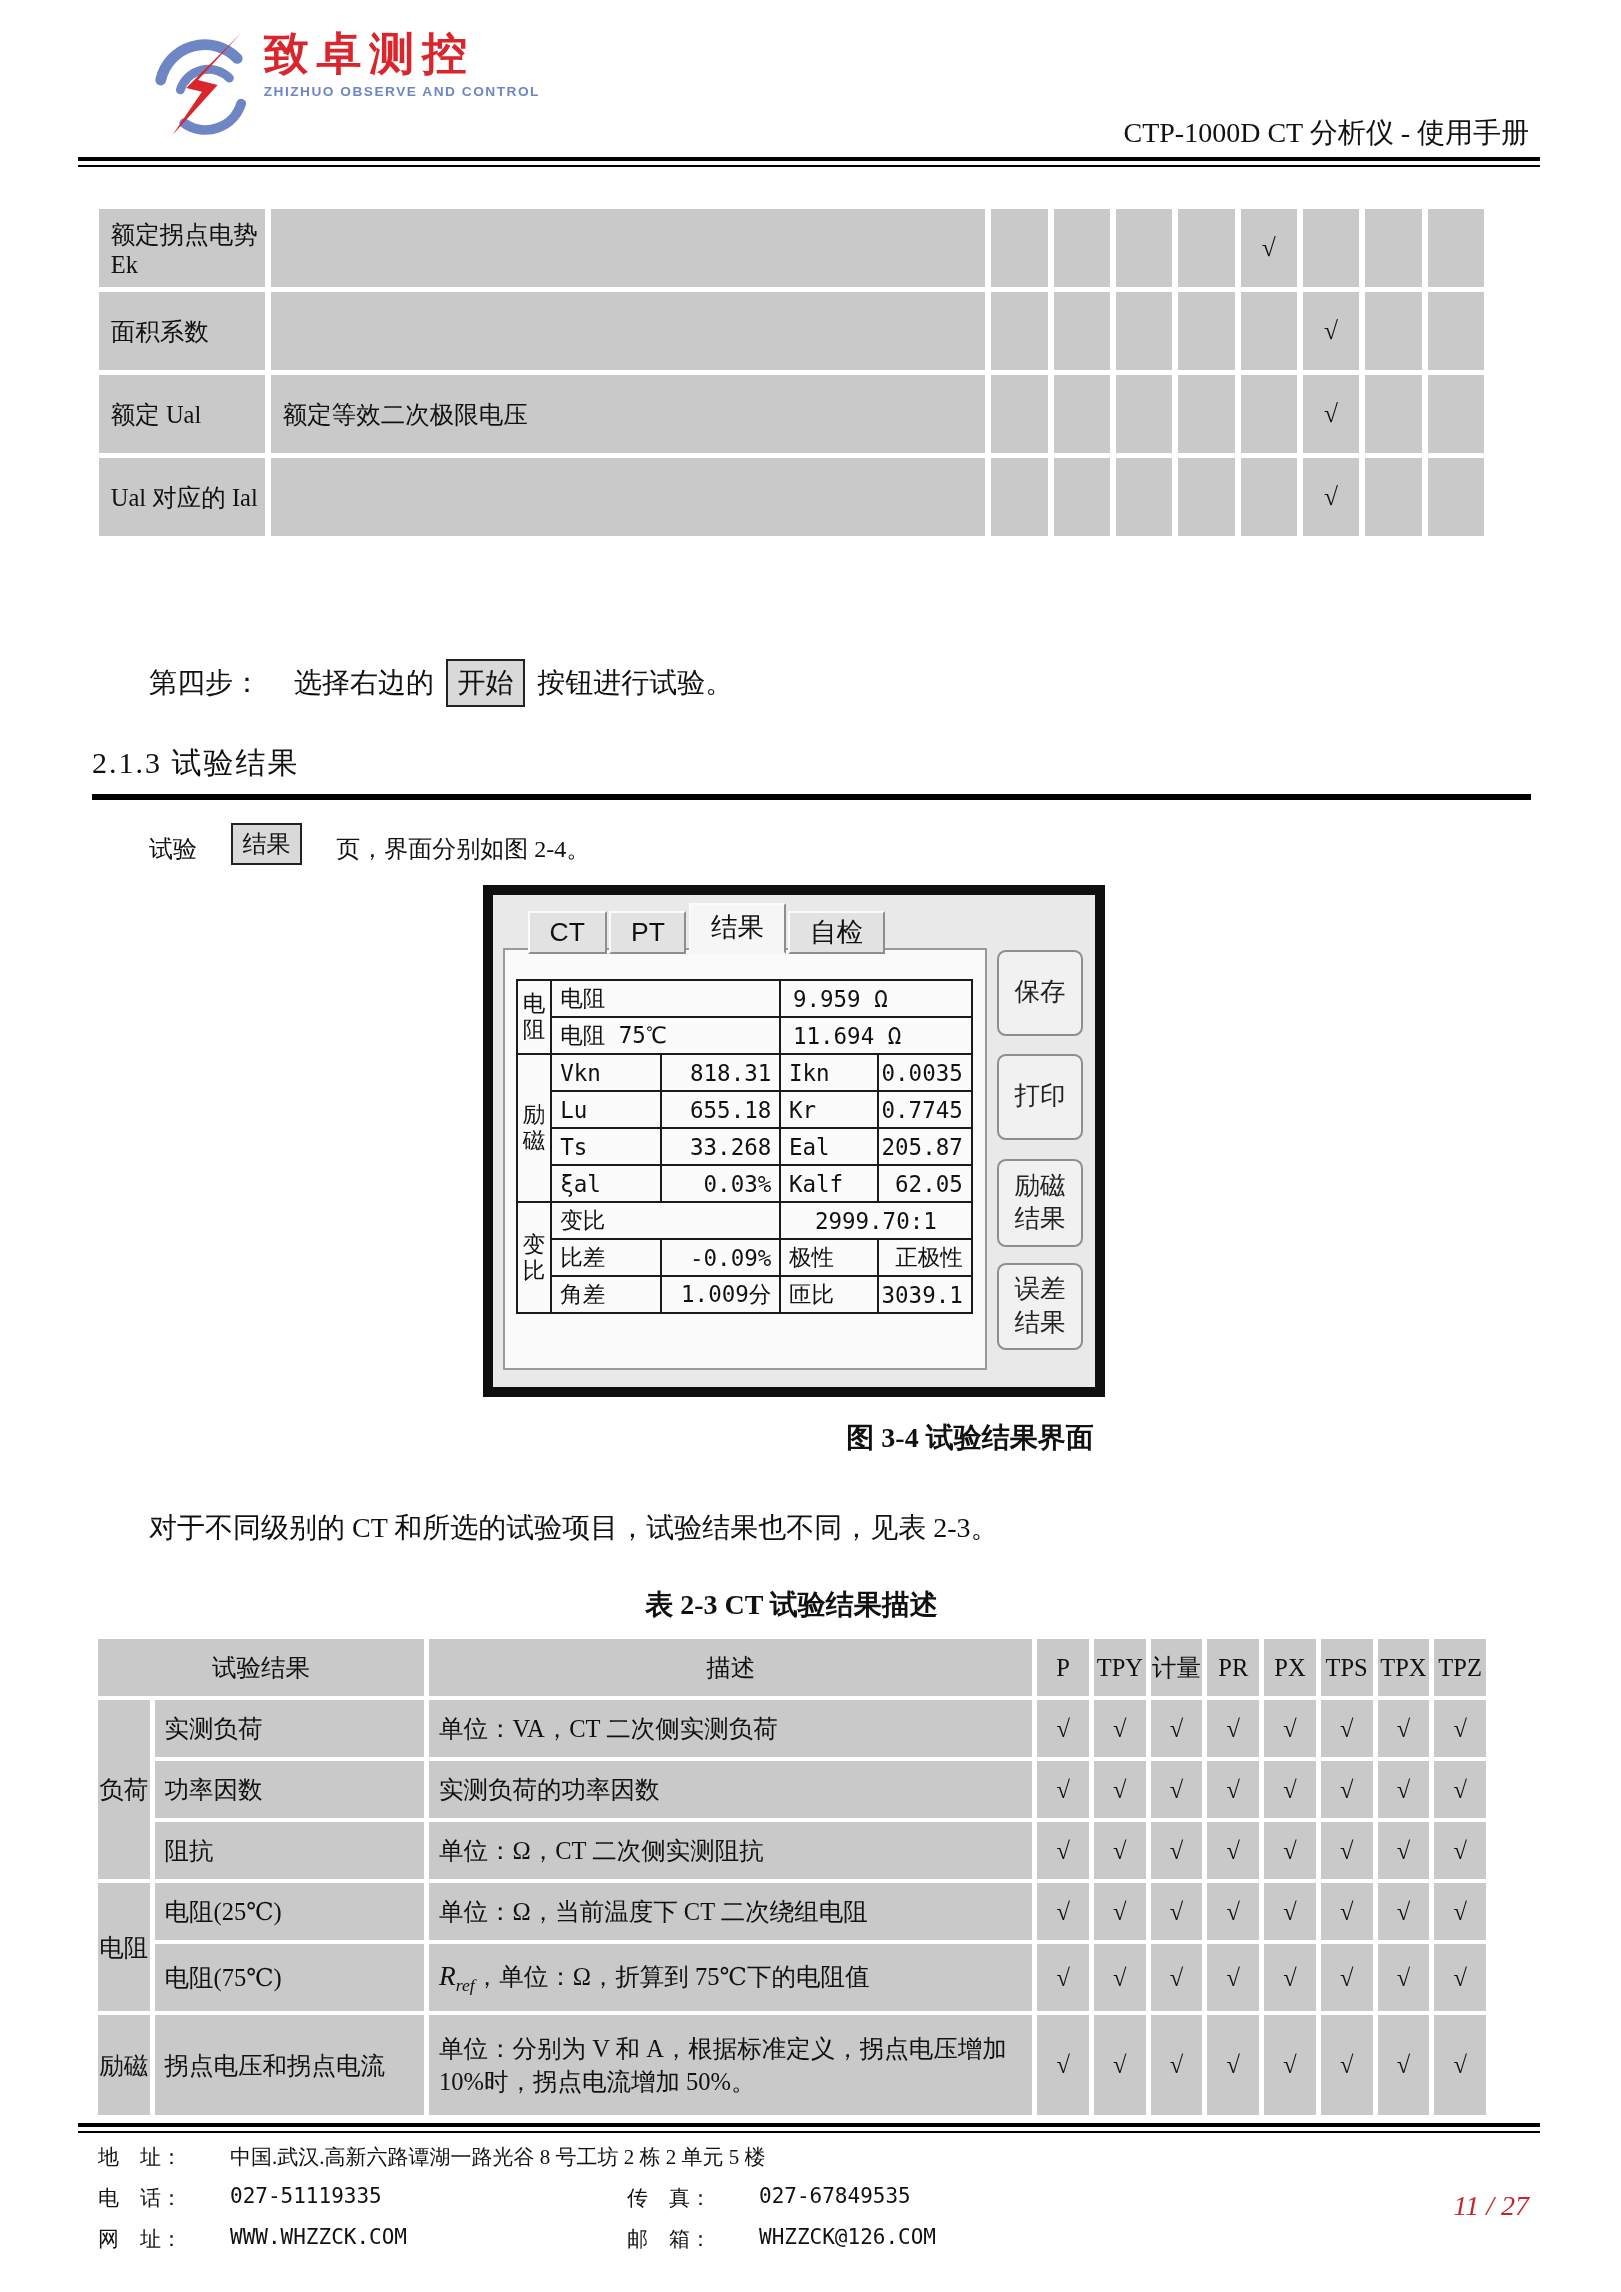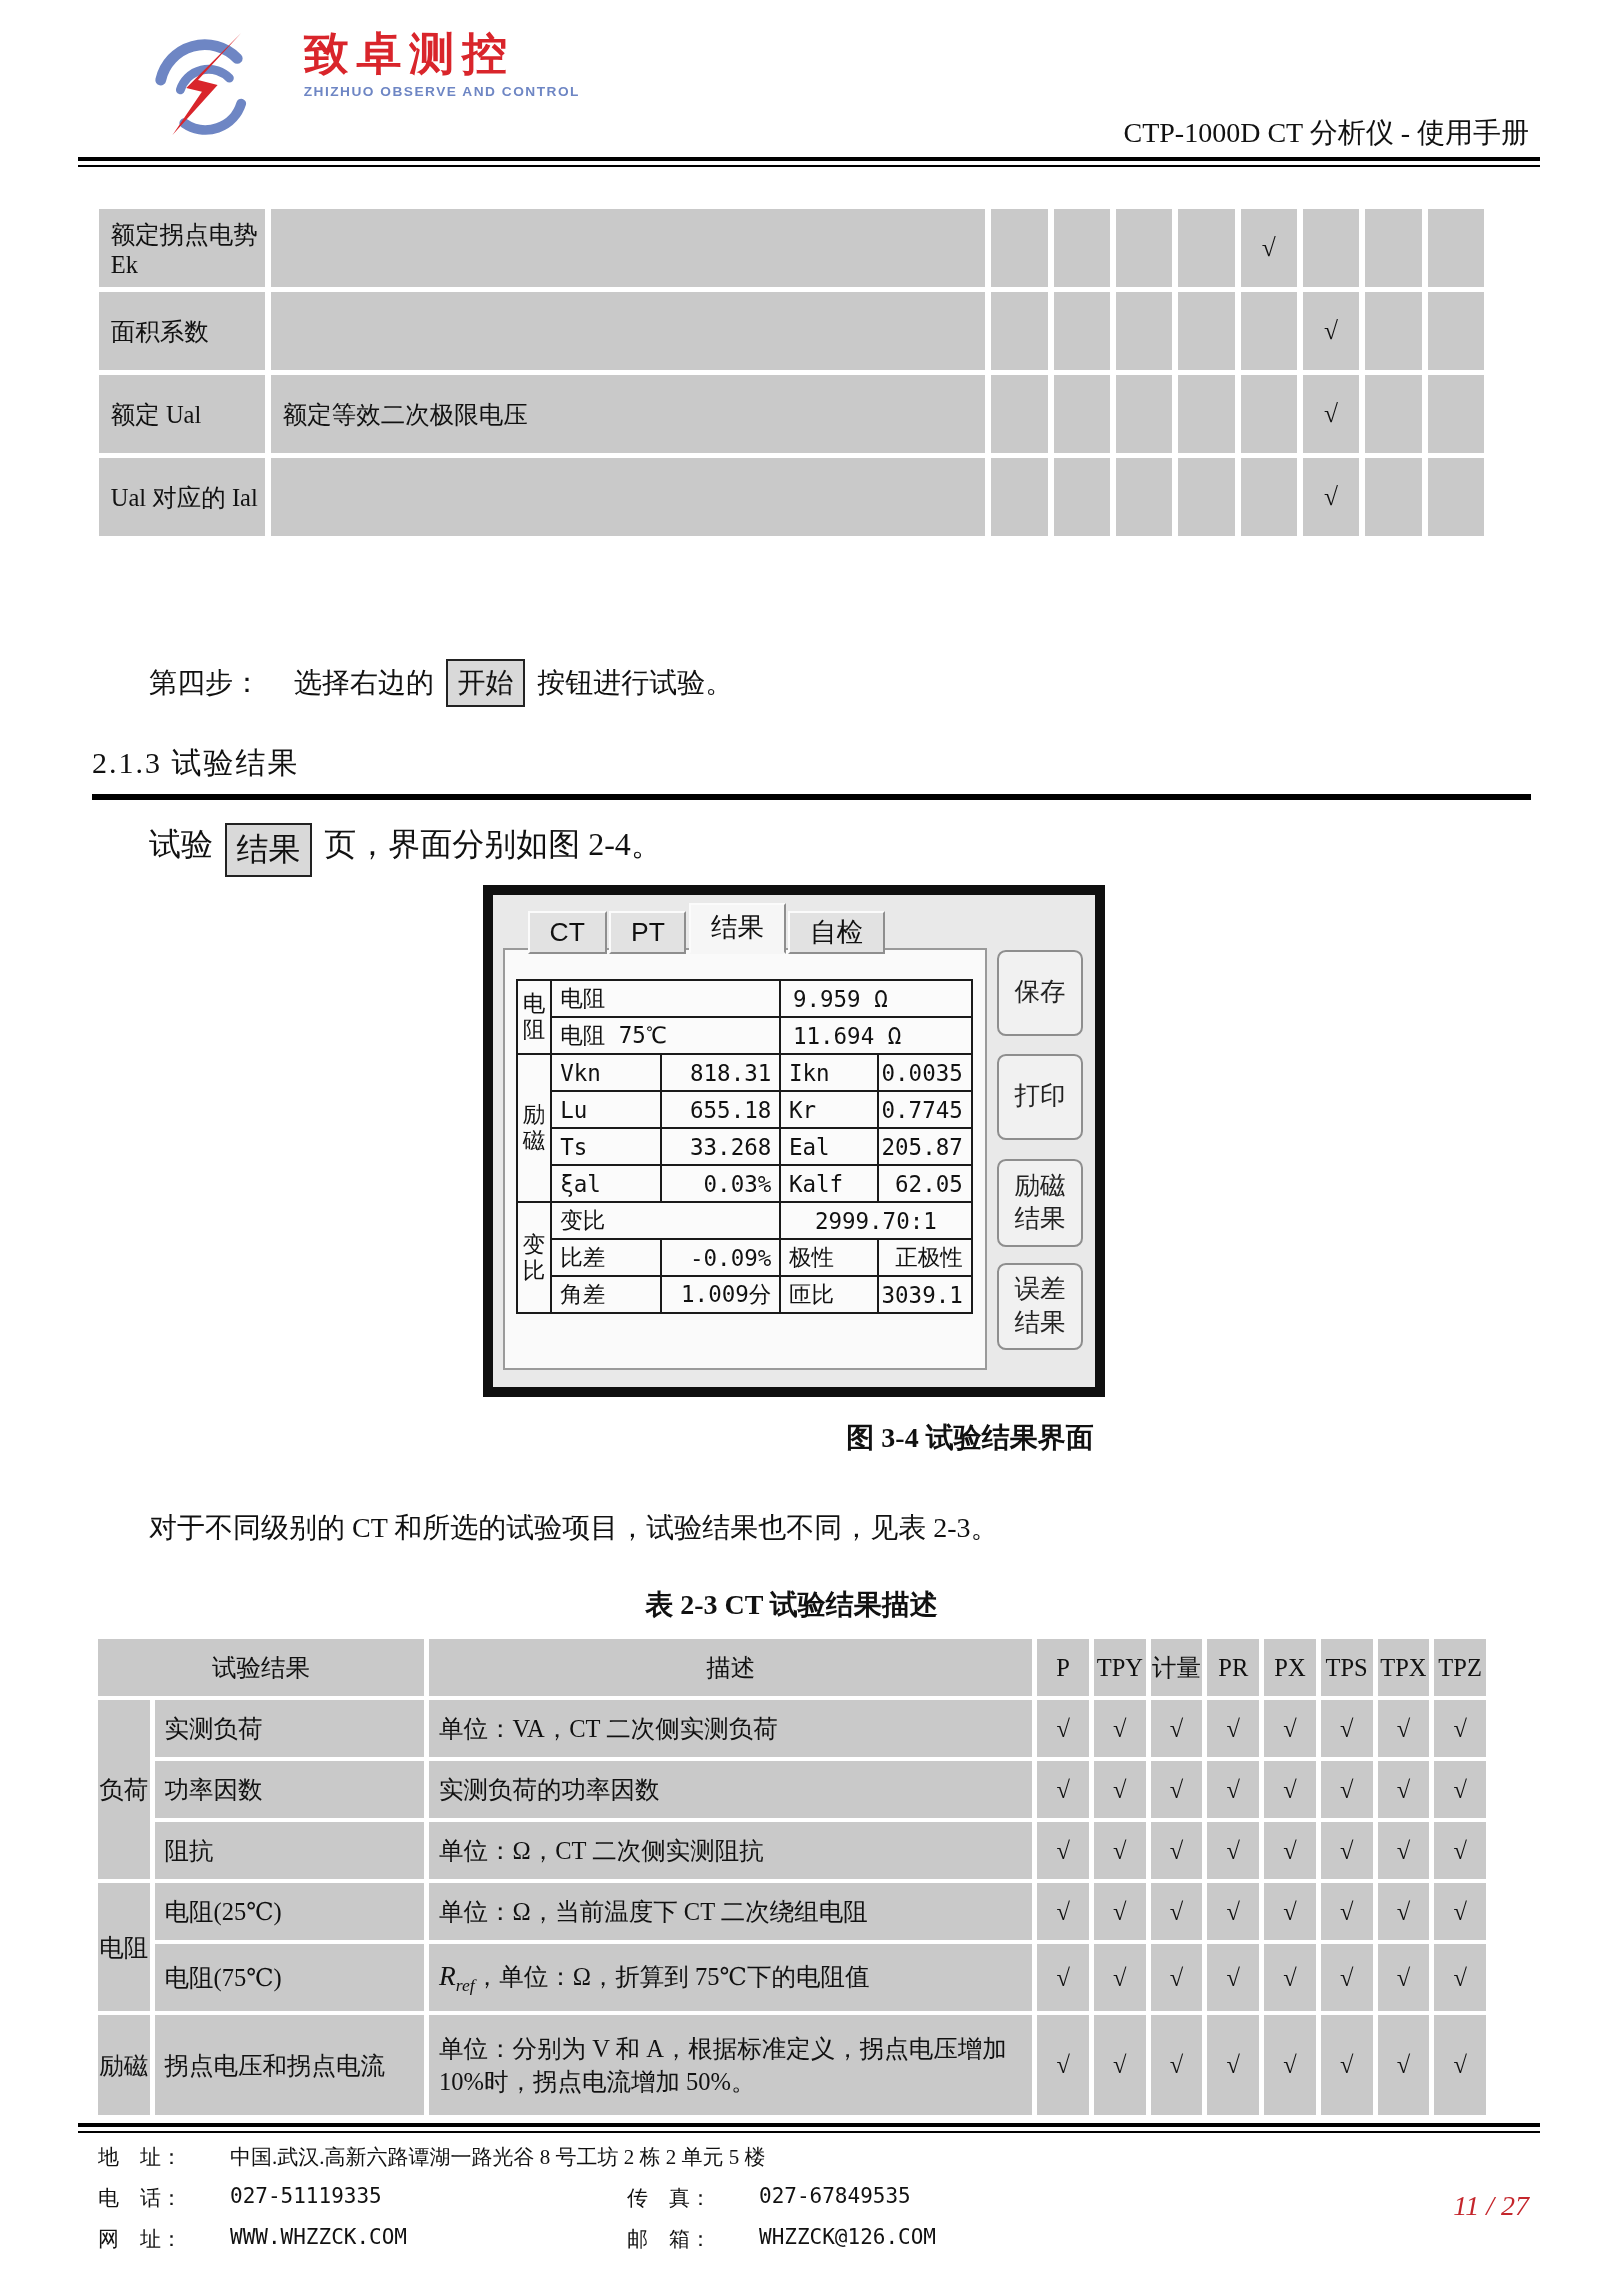--- a/index.html
+++ b/index.html
@@ -1,21 +1,21 @@
 <!DOCTYPE html>
 <html><head>
 <meta charset="utf-8">
 <style>
   html,body{margin:0;padding:0;}
   body{width:1621px;height:2293px;position:relative;background:#ffffff;
        font-family:"Liberation Serif","DejaVu Serif",serif;color:#111;overflow:hidden;}
   .mono{font-family:"DejaVu Sans Mono","Liberation Mono",monospace;}
 
   
-  .logo{position:absolute;left:147px;top:29px;display:flex;align-items:flex-start;gap:40px;}
+  .logo{position:absolute;left:147px;top:29px;display:flex;align-items:flex-start;}
   .logo-text{margin-left:13.7px;}
   .logo-title{color:#d9252b;font-weight:bold;font-size:45px;letter-spacing:7.8px;
               font-family:"Liberation Sans","DejaVu Sans",sans-serif;line-height:1.1;}
   .logo-sub{color:#6e86c4;font-size:13.7px;font-weight:bold;letter-spacing:1.5px;
             font-family:"Liberation Sans","DejaVu Sans",sans-serif;margin-top:5.9px;}
   .doc-title{position:absolute;left:686px;top:114px;width:843px;text-align:right;font-size:28px;}
   .header-rule{position:absolute;left:78px;top:157px;width:1462px;height:3.9px;
                border-top:4.9px solid #000;border-bottom:2px solid #000;}
 
   
@@ -26,21 +26,21 @@
   .ptable td.desc{padding-left:11.8px;}
   .ptable td.chk{text-align:center;font-size:25.5px;}
 
   
   .step-line{position:absolute;left:149px;top:659px;font-size:28px;display:flex;align-items:center;}
   .step-label{margin-right:33px;}
   .boxed{display:inline-block;border:2px solid #222;background:#d9d9d9;
          padding:2.9px 9.8px;margin:0 11.8px;}
   .section-head{position:absolute;left:92px;top:743px;font-size:30px;letter-spacing:2px;}
   .section-rule{position:absolute;left:92px;top:794px;width:1439px;height:5.9px;background:#000;}
-  .para1{position:absolute;left:149px;top:823px;font-size:32px;display:flex;align-items:flex-start;}
+  .para1{position:absolute;left:149px;top:823px;font-size:24px;display:flex;align-items:flex-end;gap:22px;}
   .fig-caption{position:absolute;left:686px;top:1419px;width:568px;text-align:center;
                font-size:28px;font-weight:bold;}
   .para2{position:absolute;left:149px;top:1509px;font-size:28px;}
   .rtable-title{position:absolute;left:93px;top:1586px;width:1397px;text-align:center;
                 font-size:28px;font-weight:bold;}
 
   
   .figure{position:absolute;left:483px;top:885px;width:602px;height:492px;
           border:10.8px solid #0f0f0f;background:#e9e9e9;}
   .dtabs{position:absolute;left:35px;top:7.8px;display:flex;align-items:flex-end;z-index:3;}

